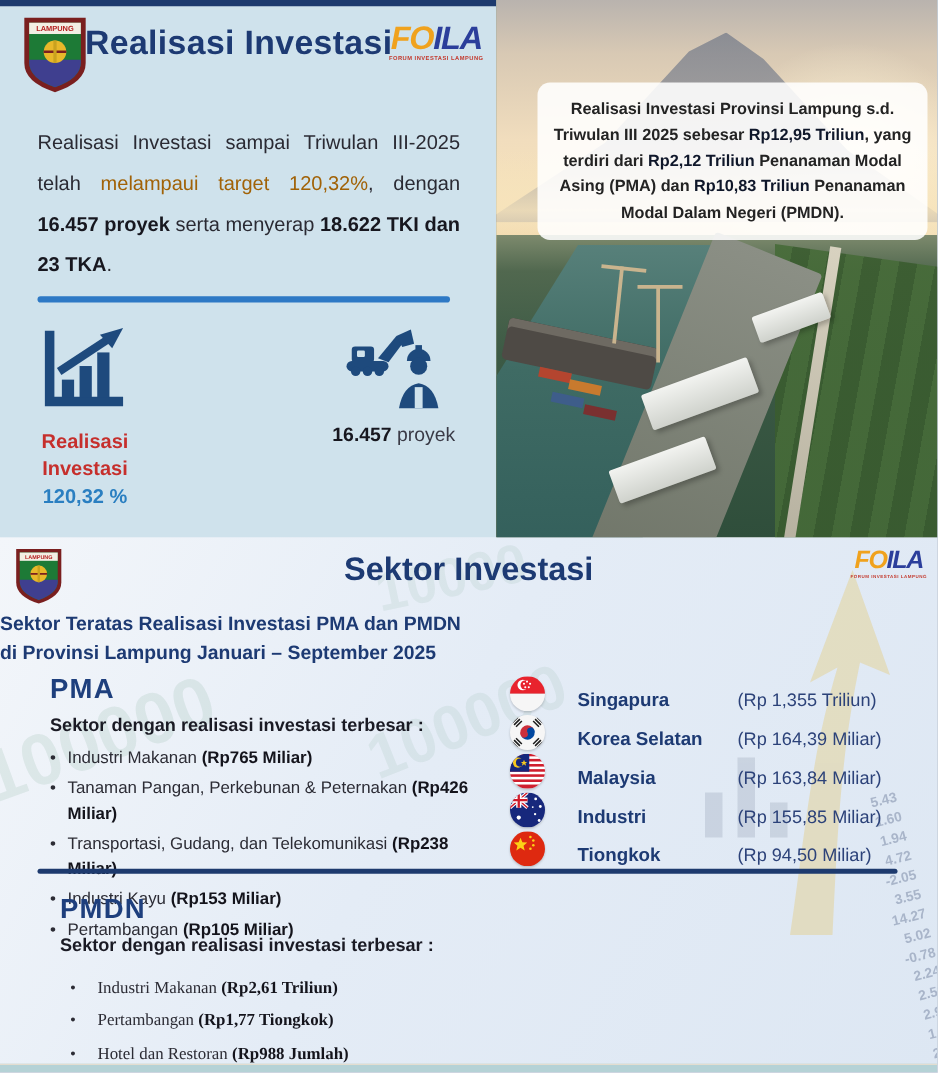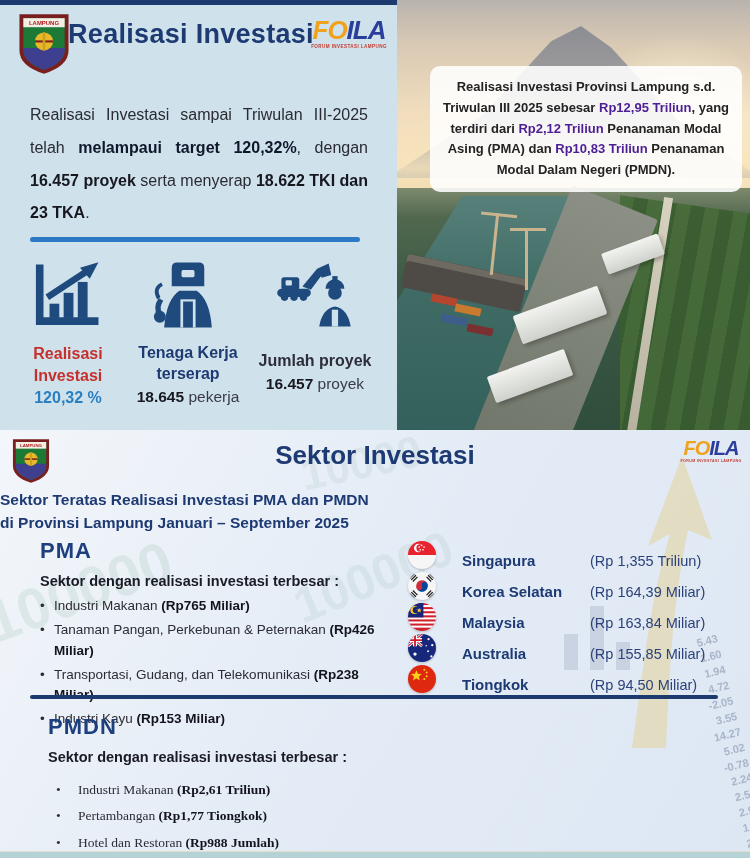--- a/index.html
+++ b/index.html
@@ -13,21 +13,21 @@
   .main-title { position:absolute; left:68px; top:14px; width:246px; text-align:center;
                 font-size:27px; font-weight:800; color:#1d3a73; letter-spacing:.3px; }
   .foila { text-align:center; line-height:1; }
   .foila-word { font-weight:800; font-style:italic; font-size:26px; letter-spacing:-1px; }
   .foila .fo  { color:#f0a21d; }
   .foila .ila { color:#2b3e9b; }
   .foila-sub  { font-size:4.6px; color:#c33a2e; letter-spacing:.4px; margin-top:2px; font-style:normal; font-weight:700;}
   .foila-top  { position:absolute; right:6px; top:12px; width:84px; }
   .para { position:absolute; left:30px; top:94px; width:338px; font-size:16px; line-height:2.05;
           text-align:justify; color:#2a2a33; font-weight:500; }
-  .para .p-red  { color:#0f172a; font-weight:700;margin-top:48px; }
+  .para .p-red  { color:#a16207; font-weight:400;margin-top:48px; }
   .para .p-bold { color:#17171f; font-weight:800; }
   .divider-blue { position:absolute; left:30px; top:232px; width:330px; height:5px;
                   background:#2e79c5; border-radius:3px; }
   .stat { position:absolute; top:248px; text-align:center; }
   .stat-icon-wrap { height:84px; display:flex; align-items:center; justify-content:center; }
   .stat1 { left:18px;  width:100px; }
   .stat2 { left:128px; width:120px; }
   .stat3 { left:252px; width:126px; }
   .stat-label-red  { color:#c62f2c; font-weight:800; font-size:16px; line-height:1.35; margin-top:6px; }
   .stat-value-blue { color:#2a7fc1; font-weight:800; font-size:16px; margin-top:3px; }
@@ -71,21 +71,21 @@
   .wh1 { left:118px; top:300px; width:90px; height:30px; }
   .wh2 { left:92px;  top:362px; width:82px; height:28px; }
   .wh3 { left:206px; top:243px; width:60px; height:22px; }
   .ph-crane { position:absolute; width:3px; height:62px; background:#c9b48e; }
   .ph-crane::after { content:""; position:absolute; top:0; left:-15px; width:36px; height:3px; background:#c9b48e; }
   .c1 { left:96px;  top:213px; transform:rotate(6deg); }
   .c2 { left:128px; top:228px; }
   .overlay-box { position:absolute; left:33px; top:66px; right:8px; z-index:5;
      background:rgba(255,255,255,.88); border-radius:10px; padding:11px 12px;
      font-size:13px; font-weight:700; line-height:1.6; text-align:center; color:#232323; }
-  .overlay-box .ov-red { color:#4c1d95;margin-top:27px; }
+  .overlay-box .ov-red { color:#0f172a;margin-top:27px; }
 
   
   .bottom { position:absolute; left:0; top:430px; width:750px; height:428px; overflow:hidden;
      background:linear-gradient(120deg,#f3f6fa 0%,#e4ecf6 45%,#dde7f3 100%); }
   .wm-money { position:absolute; font-weight:800; color:rgba(36,110,66,.09); pointer-events:none; }
   .wm-m1 { left:-18px; top:128px; font-size:58px; transform:rotate(-20deg); }
   .wm-m2 { left:300px; top:8px;  font-size:44px; transform:rotate(-12deg); color:rgba(36,110,66,.07); }
   .wm-m3 { left:290px; top:118px; font-size:50px; transform:rotate(-22deg); color:rgba(36,110,66,.07); }
   .wm-arrow { position:absolute; right:14px; top:8px; width:150px; height:310px; opacity:.32; }
   .wm-bars { position:absolute; left:556px; top:160px; width:110px; height:80px; opacity:.14; }
@@ -168,56 +168,39 @@
           <rect x="30" y="30" width="9" height="23" fill="#1e4a7d"></rect>
           <rect x="43" y="20" width="9" height="33" fill="#1e4a7d"></rect>
           <path d="M15 34 L50 11" stroke="#1e4a7d" stroke-width="6" fill="none"></path>
           <polygon points="62,2 45,7 54,17" fill="#1e4a7d"></polygon>
         </svg>
       </div>
       <div class="stat-label-red">Realisasi Investasi</div>
       <div class="stat-value-blue">120,32 %</div>
     </div>
 
-    <div class="stat stat2">
-      <div class="stat-icon-wrap">
-        <svg width="78" height="74" viewBox="0 0 72 64">
-          <path d="M12 22 q-8 4 -3 13" stroke="#1e4a7d" stroke-width="3.5" fill="none"></path>
-          <circle cx="10" cy="52" r="5.5" fill="#1e4a7d"></circle>
-          <path d="M11 36 q-5 8 -1 13" stroke="#1e4a7d" stroke-width="5" fill="none"></path>
-          <path d="M26 2 h20 q5 0 5 5 v17 h-30 v-17 q0 -5 5 -5 z" fill="#1e4a7d"></path>
-          <rect x="30" y="9" width="12" height="6.5" rx="1.5" fill="#cfe2ec"></rect>
-          <path d="M14 62 q2 -26 14 -34 h16 q12 8 14 34 z" fill="#1e4a7d"></path>
-          <path d="M29 36 h14 v26 h-14 z" fill="#cfe2ec"></path>
-          <path d="M31.5 38 h9 v24 h-9 z" fill="#1e4a7d"></path>
-        </svg>
-      </div>
-      <div class="stat-label-navy">Tenaga Kerja terserap</div>
-      <div class="stat-value-mix"><b>18.645</b><span> pekerja</span></div>
-    </div>
 
     <div class="stat stat3">
       <div class="stat-icon-wrap">
         <svg width="84" height="70" viewBox="0 0 80 64">
           <path d="M28 24 L42 7 L48 11 L36 27 z" fill="#1e4a7d"></path>
           <path d="M42 7 l11 -5 2.5 11 -9 2.5 z" fill="#1e4a7d"></path>
           <rect x="8" y="15" width="17" height="12" rx="2.5" fill="#1e4a7d"></rect>
           <rect x="12" y="18" width="6" height="5" rx="1" fill="#cfe2ec"></rect>
           <rect x="4" y="26" width="32" height="8" rx="4" fill="#1e4a7d"></rect>
           <circle cx="11" cy="34" r="3.6" fill="#1e4a7d"></circle>
           <circle cx="20" cy="34" r="3.6" fill="#1e4a7d"></circle>
           <circle cx="29" cy="34" r="3.6" fill="#1e4a7d"></circle>
           <path d="M50 26 a9 9 0 0 1 18 0 z" fill="#1e4a7d"></path>
           <rect x="56.5" y="14" width="5" height="5" fill="#1e4a7d"></rect>
           <circle cx="59" cy="30" r="6.5" fill="#1e4a7d"></circle>
           <path d="M44 62 q3 -17 15 -19 q12 2 15 19 z" fill="#1e4a7d"></path>
           <rect x="56" y="46" width="6" height="16" fill="#cfe2ec"></rect>
         </svg>
       </div>
-      <div class="stat-label-plain">Jumlah proyek</div>
       <div class="stat-value-mix"><b>16.457</b><span> proyek</span></div>
     </div>
   </section>
 
   <section class="photo">
     <div class="ph-sky"></div>
     <div class="ph-glow"></div>
     <div class="ph-mountain"></div>
     <div class="ph-haze"></div>
     <div class="ph-ground"></div>
@@ -283,20 +266,21 @@
     </div>
 
     <div class="pma">
       <div class="sec-heading">PMA</div>
       <div class="sec-sub">Sektor dengan realisasi  investasi terbesar :</div>
       <ul class="blist">
         <li><span>Industri Makanan </span><b>(Rp765 Miliar)</b></li>
         <li><span>Tanaman Pangan, Perkebunan &amp; Peternakan </span><b>(Rp426 Miliar)</b></li>
         <li><span>Transportasi, Gudang, dan Telekomunikasi </span><b>(Rp238 Miliar)</b></li>
         <li><span>Industri Kayu </span><b>(Rp153 Miliar)</b></li>
+        <li><span>Pertambangan </span><b>(Rp105 Miliar)</b></li>
       </ul>
     </div>
 
     <div class="countries">
       <div class="crow">
         <svg viewBox="0 0 30 30">
           <clipPath id="cp-sg">
               <circle cx="15" cy="15" r="15"></circle>
             </clipPath>
           <g clip-path="url(#cp-sg)">
@@ -395,21 +379,21 @@
             <g fill="#fff">
                 <circle cx="7.5" cy="21.5" r="1.8"></circle>
                 <circle cx="22" cy="5.5" r="1.2"></circle>
                 <circle cx="26" cy="12" r="1.2"></circle>
                 <circle cx="21.5" cy="18.5" r="1"></circle>
                 <circle cx="25" cy="24" r="1.2"></circle>
                 <circle cx="19.5" cy="12.5" r=".8"></circle>
               </g>
           </g>
         </svg>
-        <span class="cname">Australia</span>
+        <span class="cname">Industri</span>
         <span class="cval">(Rp 155,85 Miliar)</span>
       </div>
       <div class="crow">
         <svg viewBox="0 0 30 30">
           <clipPath id="cp-cn">
               <circle cx="15" cy="15" r="15"></circle>
             </clipPath>
           <g clip-path="url(#cp-cn)">
             <rect width="30" height="30" fill="#de2910"></rect>
             <polygon fill="#fcd116" points="9,5.5 10.6,9.4 14.8,9.7 11.6,12.4 12.6,16.5 9,14.2 5.4,16.5 6.4,12.4 3.2,9.7 7.4,9.4"></polygon>

